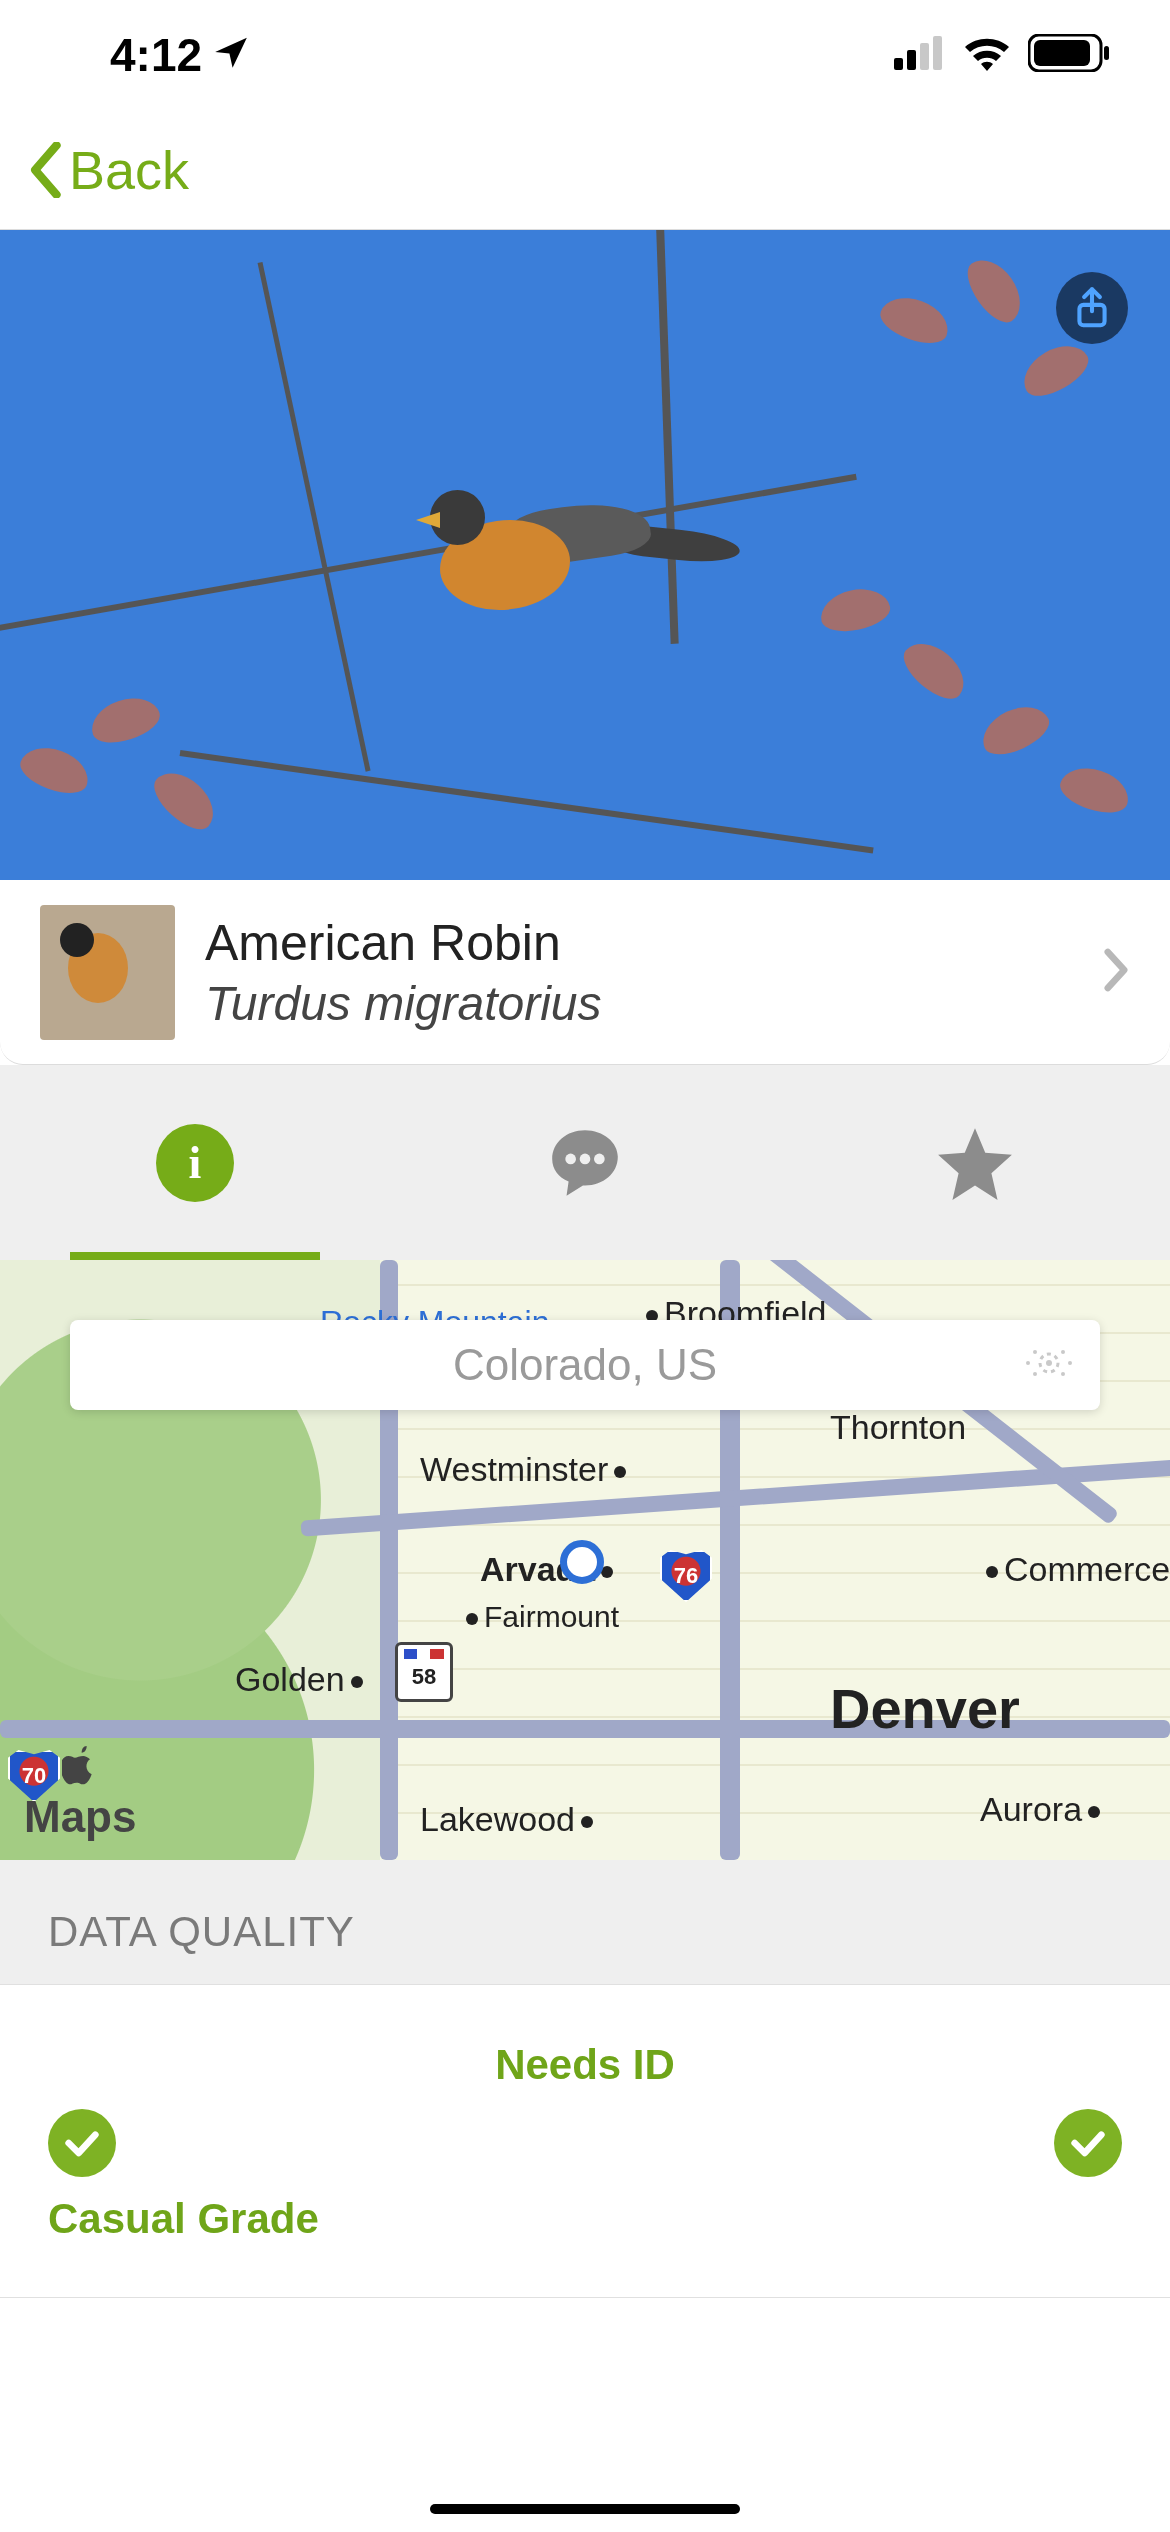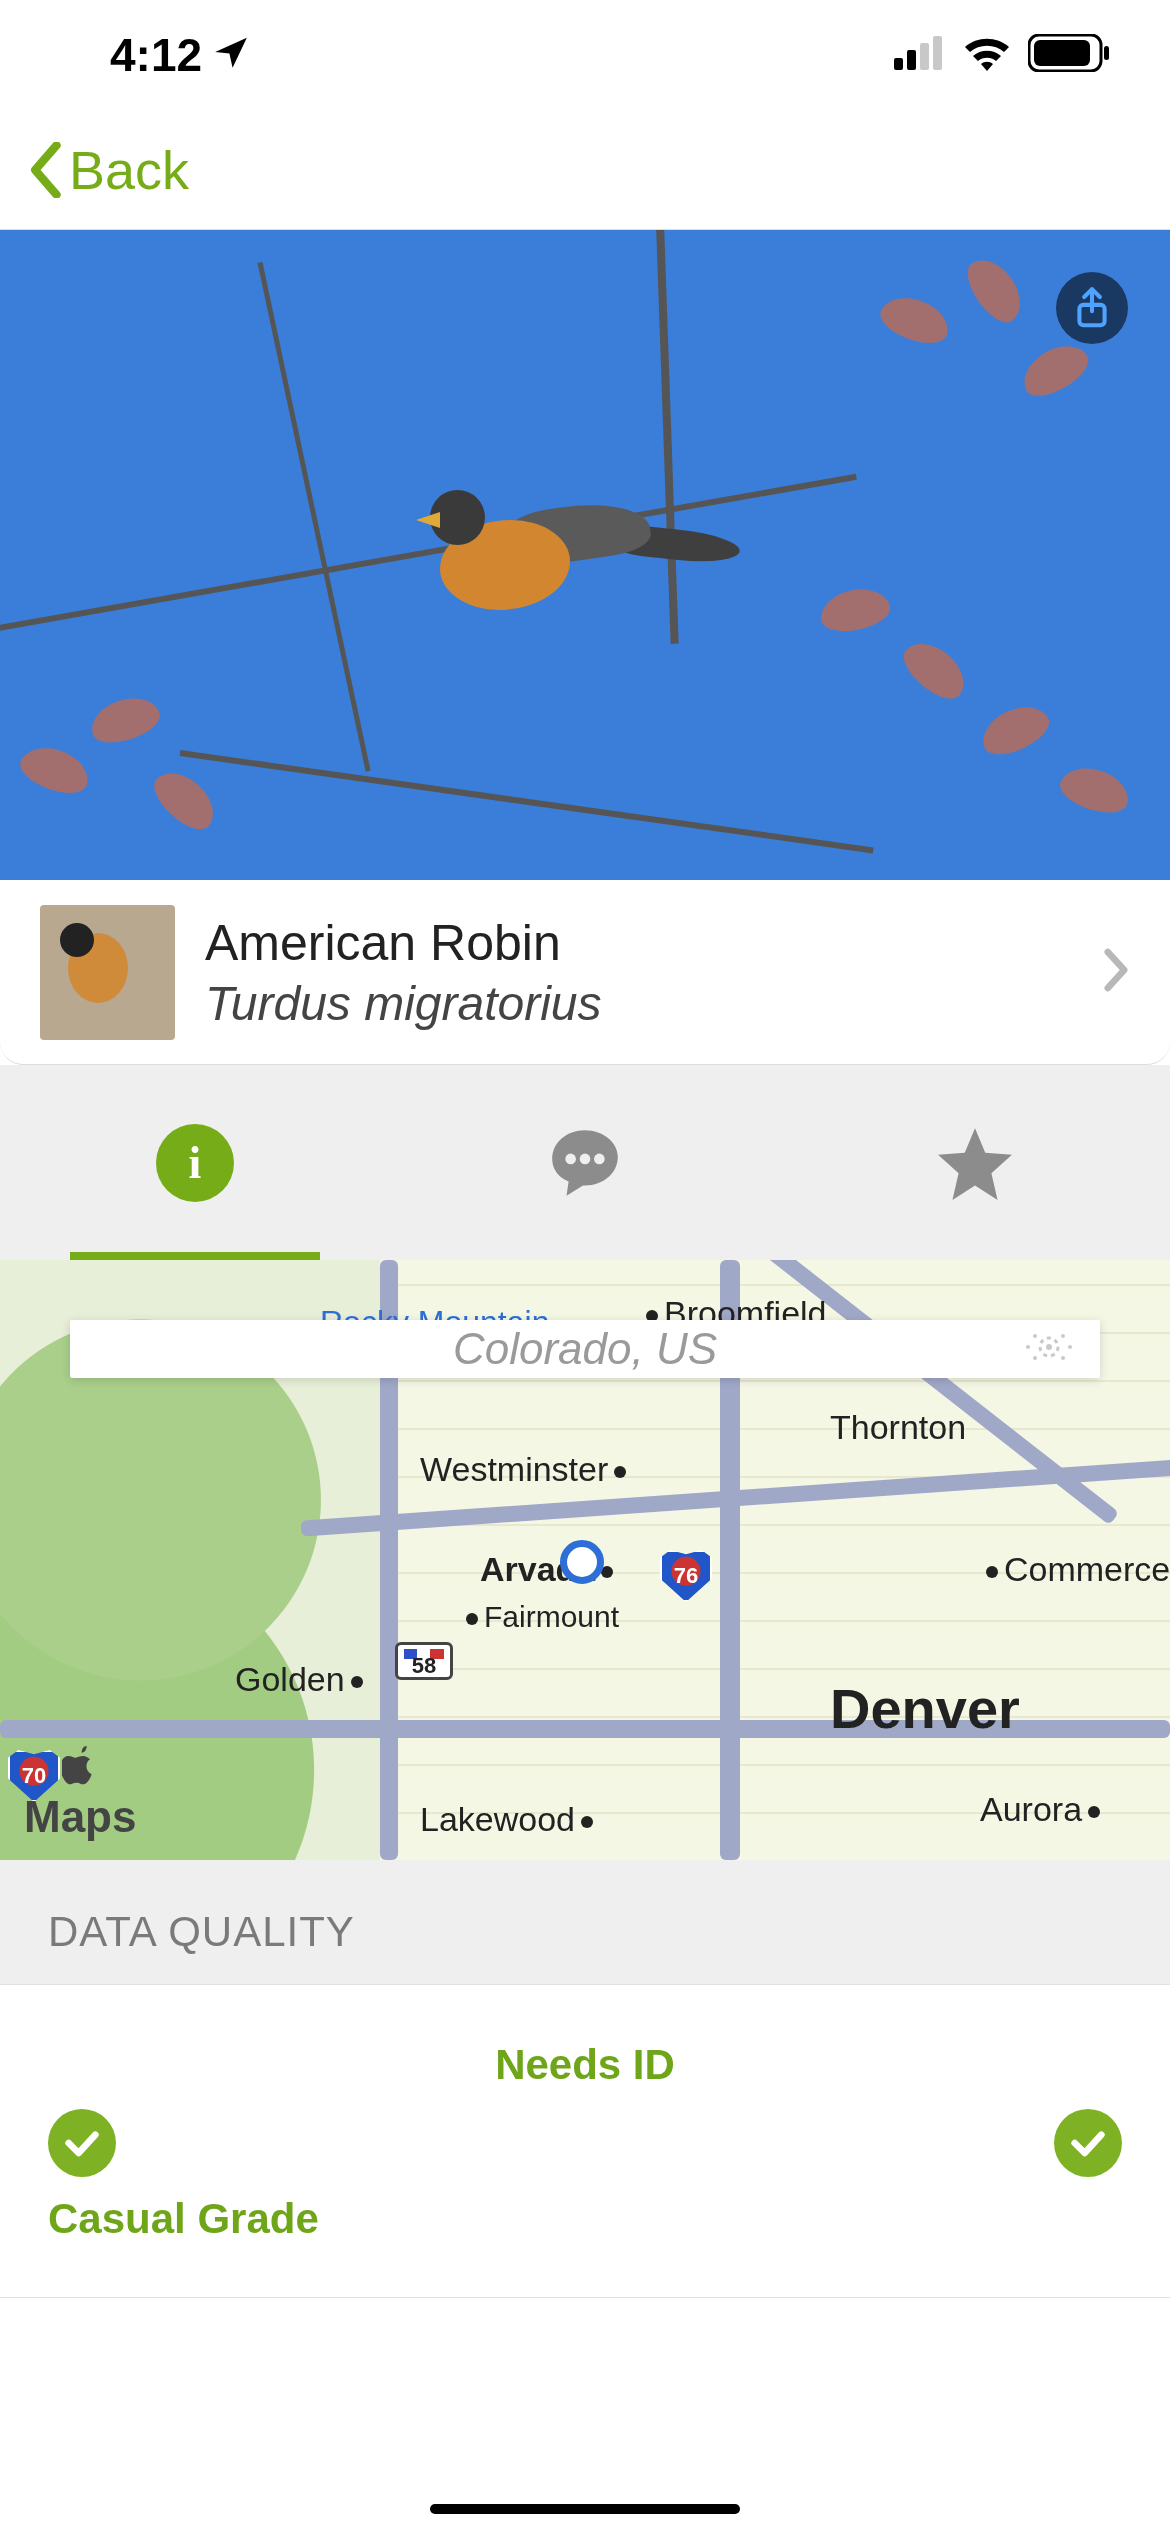--- a/index.html
+++ b/index.html
@@ -52,36 +52,36 @@
       radial-gradient(circle at 8% 85%, #a3cc83 0 220px, transparent 221px),
       linear-gradient(#e8efd8,#e8efd8);
   }
   .map .urban { position:absolute; left:380px; top:0; right:0; bottom:0; background:
       repeating-linear-gradient(0deg, #fffdee 0 46px, #e8e4ca 46px 48px),
       repeating-linear-gradient(90deg, rgba(0,0,0,0) 0 46px, rgba(200,196,170,.6) 46px 48px);
       opacity:.6;
   }
   .road { position:absolute; background:#a0a8c8; border-radius:6px; }
   .apple-maps { position:absolute; left:24px; bottom:18px; font-size:44px; font-weight:700; color:#444; display:flex; align-items:center; gap:6px;flex-direction:column;}
-  .loc-box { position:absolute; left:70px; right:70px; top:60px; height:58px; background:#fff; border-radius:2px; box-shadow:0 2px 10px rgba(0,0,0,.15); display:flex; align-items:center; justify-content:center;font-style:italic; }
+  .loc-box { position:absolute; left:70px; right:70px; top:60px; height:90px; background:#fff; border-radius:8px; box-shadow:0 2px 10px rgba(0,0,0,.15); display:flex; align-items:center; justify-content:center; }
   .loc-text { font-size:44px; color:#9a9a9a; }
   .geoprivacy { position:absolute; right:22px; top:50%; transform:translateY(-50%); opacity:.45; }
   .city { position:absolute; font-size:34px; color:#222; font-weight:500; white-space:nowrap; }
   .city .dot { display:inline-block; width:12px; height:12px; background:#222; border-radius:50%; vertical-align:middle; margin:0 6px; }
   .denver { font-size:56px; font-weight:800;margin-top:16px; }
   .rm-label { position:absolute; left:320px; top:44px; font-size:32px; color:#2d6fd6; font-weight:500; }
   .obs-circle { position:absolute; left:560px; top:280px; width:44px; height:44px; border:7px solid #2d6fd6; border-radius:50%; background:#fff; }
   .hwy-shield { position:absolute; display:flex; align-items:center; justify-content:center; font-size:22px; font-weight:800; color:#fff; }
   .i-shield { width:52px; height:52px; background:
       radial-gradient(circle at 50% 40%, #c33 0 14px, transparent 15px),
       linear-gradient(#2156c9,#2156c9);
       clip-path: polygon(50% 100%, 100% 55%, 100% 15%, 80% 0, 50% 8%, 20% 0, 0 15%, 0 55%);
       border:2px solid #fff;
   }
-  .state-shield { width:58px; height:38px; background:#fff; border:3px solid #444; border-radius:6px; color:#222; padding-top:10px;}
+  .state-shield { width:58px; height:60px; background:#fff; border:3px solid #444; border-radius:6px; color:#222; padding-top:10px;}
   .state-shield::before{ content:""; position:absolute; left:6px; right:6px; top:4px; height:10px; background:linear-gradient(90deg,#2d4fc9 0 33%, #fff 33% 66%, #c33 66%);}
 
   
   .dq-section { background:#efefef; }
   .dq-header { padding: 48px 48px 28px; font-size:42px; letter-spacing:1px; color:#7a7a7a; }
   .dq-body { background:#fff; padding: 56px 48px 54px; border-top:1px solid #e0e0e0; border-bottom:1px solid #e0e0e0; }
   .dq-needs { text-align:center; font-size:42px; font-weight:700; color:#6fa519; }
   .dq-row { display:flex; justify-content:space-between; align-items:center; margin-top:20px; }
   .dq-col { display:flex; flex-direction:column; align-items:center; gap:18px; }
   .dq-col.left { align-items:flex-start; }

